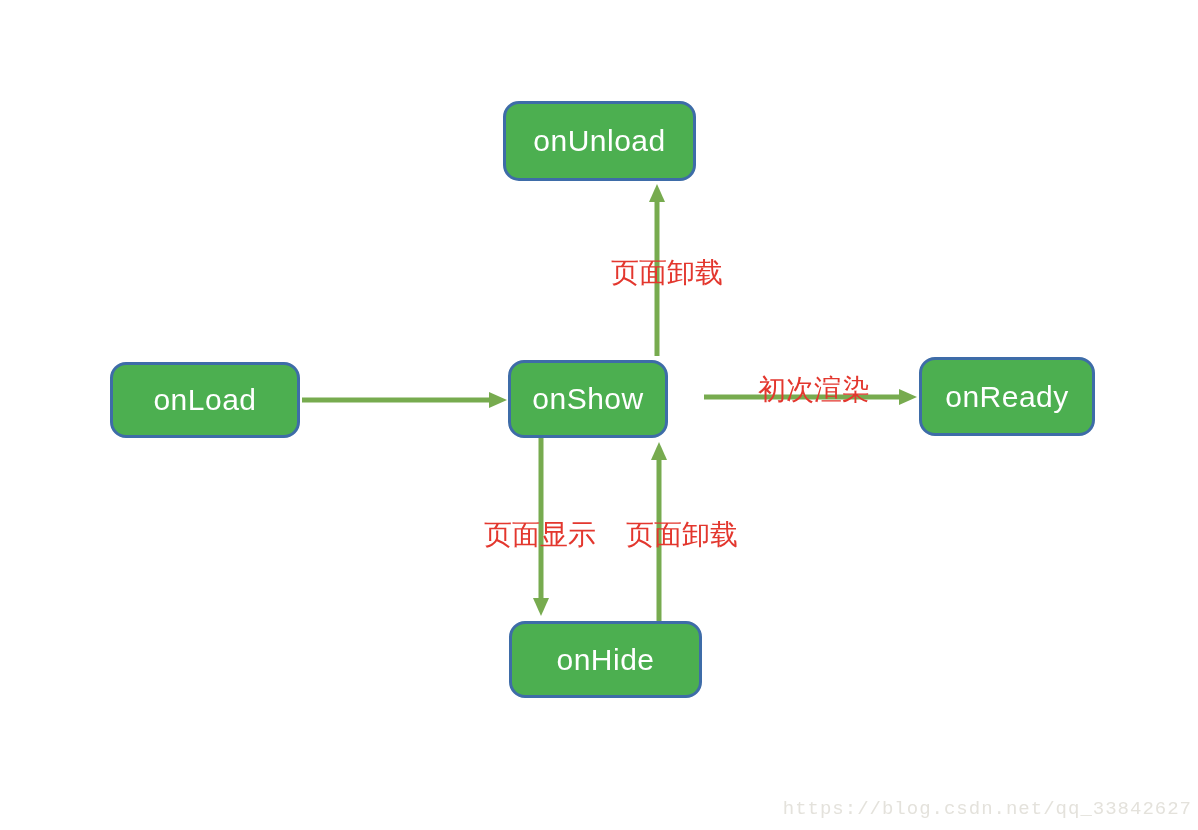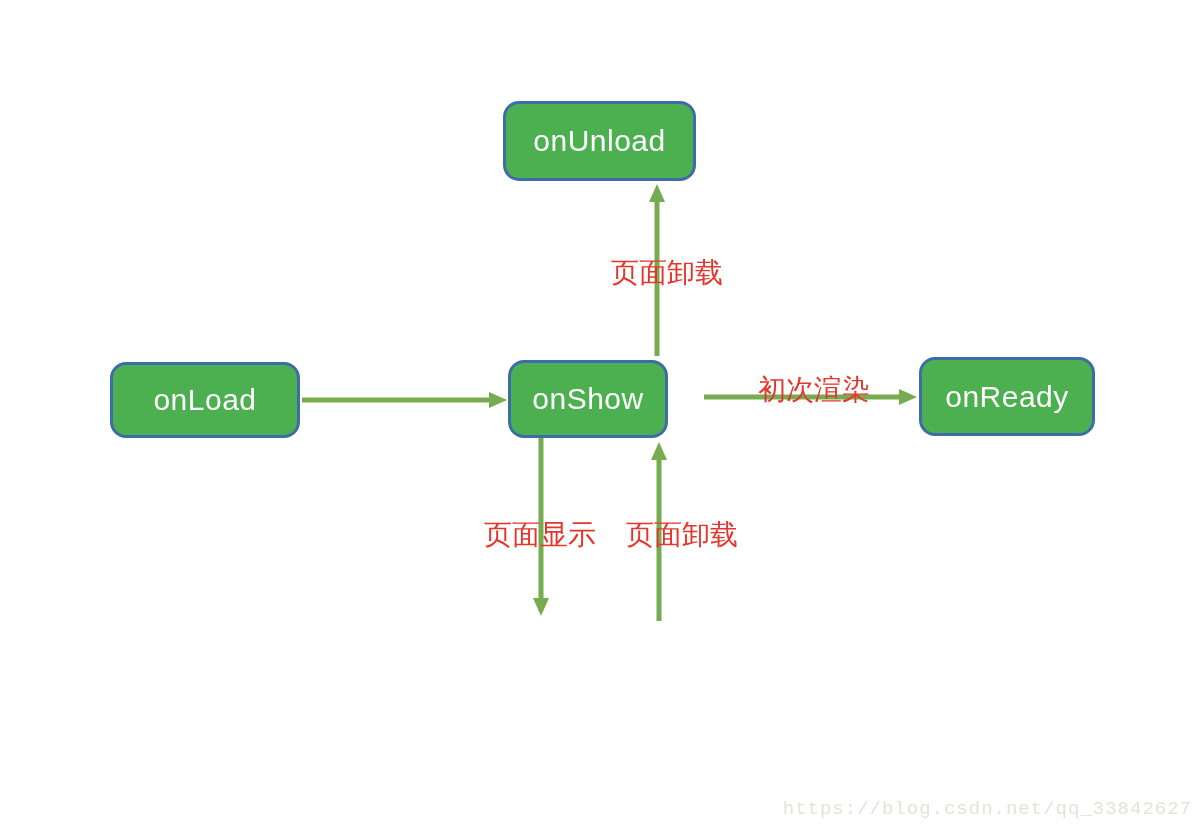--- a/index.html
+++ b/index.html
@@ -115,20 +115,23 @@
   </div>
 
   <div class="node n-onshow">
     <span>onShow</span>
   </div>
 
   <div class="node n-onready">
     <span>onReady</span>
   </div>
 
+  <div class="node n-onhide">
+    <span>onHide</span>
+  </div>
 
   <div class="edge-label el-unload">页面卸载</div>
 
   <div class="edge-label el-render">初次渲染</div>
 
   <div class="edge-label el-hide">页面显示</div>
 
   <div class="edge-label el-show">页面卸载</div>
 
   <div class="watermark">https://blog.csdn.net/qq_33842627</div>

